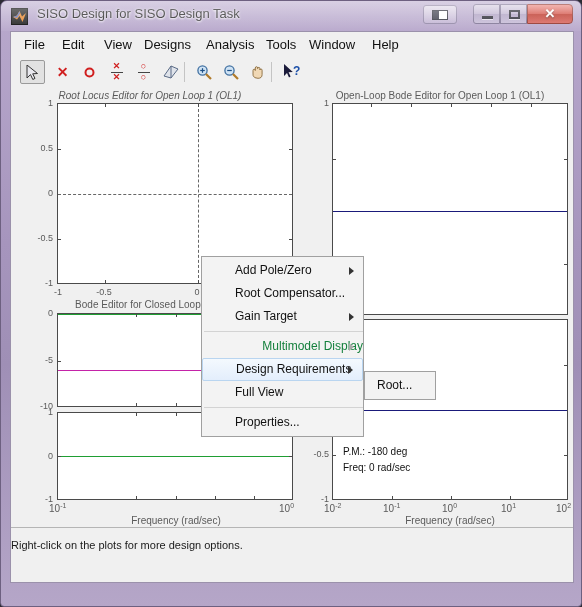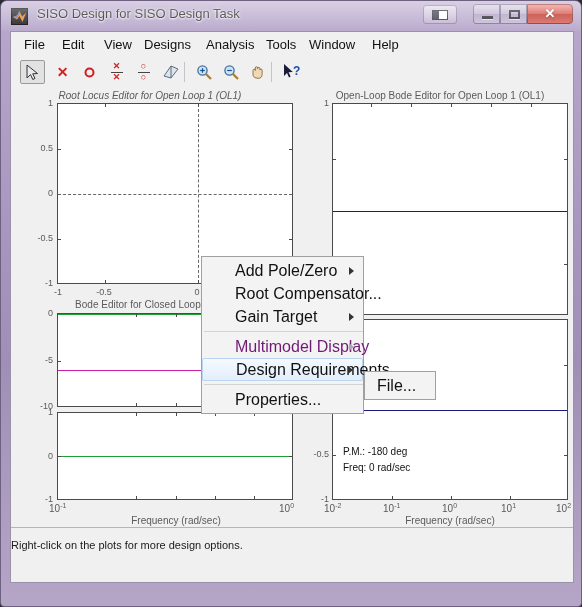--- a/index.html
+++ b/index.html
@@ -231,28 +231,28 @@
     background: #f3f3f3;
     border: 1px solid #a0a0a0;
     box-sizing: border-box;
     padding: 2px 0;
     z-index: 50;
   }
   .mi {
     position: relative;
     height: 23px;
     line-height: 23px;
-    font-size: 16px;
+    font-size: 12px;
     color: #111;
     padding-left: 33px;
     white-space: nowrap;
     cursor: default;
     box-sizing: border-box;
   }
-  .mi.disabled { color: #701a75; }
+  .mi.disabled { color: #15803d; text-align: right; }
   .mi.hl {
     background: linear-gradient(to bottom, #f4f9fe, #e3eefc);
     border: 1px solid #b9d5f0;
     border-radius: 2px;
     line-height: 21px;
   }
   .mi .arrow {
     position: absolute; right: 9px; top: 50%;
     margin-top: -4px;
     width: 0; height: 0;
@@ -534,29 +534,32 @@
         </div>
         <div class="mi-sep"></div>
         <div class="mi disabled">
           <span>Multimodel Display</span>
           <span class="arrow"></span>
         </div>
         <div class="mi hl">
           <span>Design Requirements</span>
           <span class="arrow"></span>
         </div>
+        <div class="mi">
+          <span>Full View</span>
+        </div>
         <div class="mi-sep"></div>
         <div class="mi">
           <span>Properties...</span>
         </div>
       </div>
 
       <div id="submenu">
         <div class="mi">
-          <span>File...</span>
+          <span>Root...</span>
         </div>
       </div>
 
     </div>
 
     <div id="statusbar">
       <div id="status-text">Right-click on the plots for more design options.</div>
     </div>
 
   </div>

